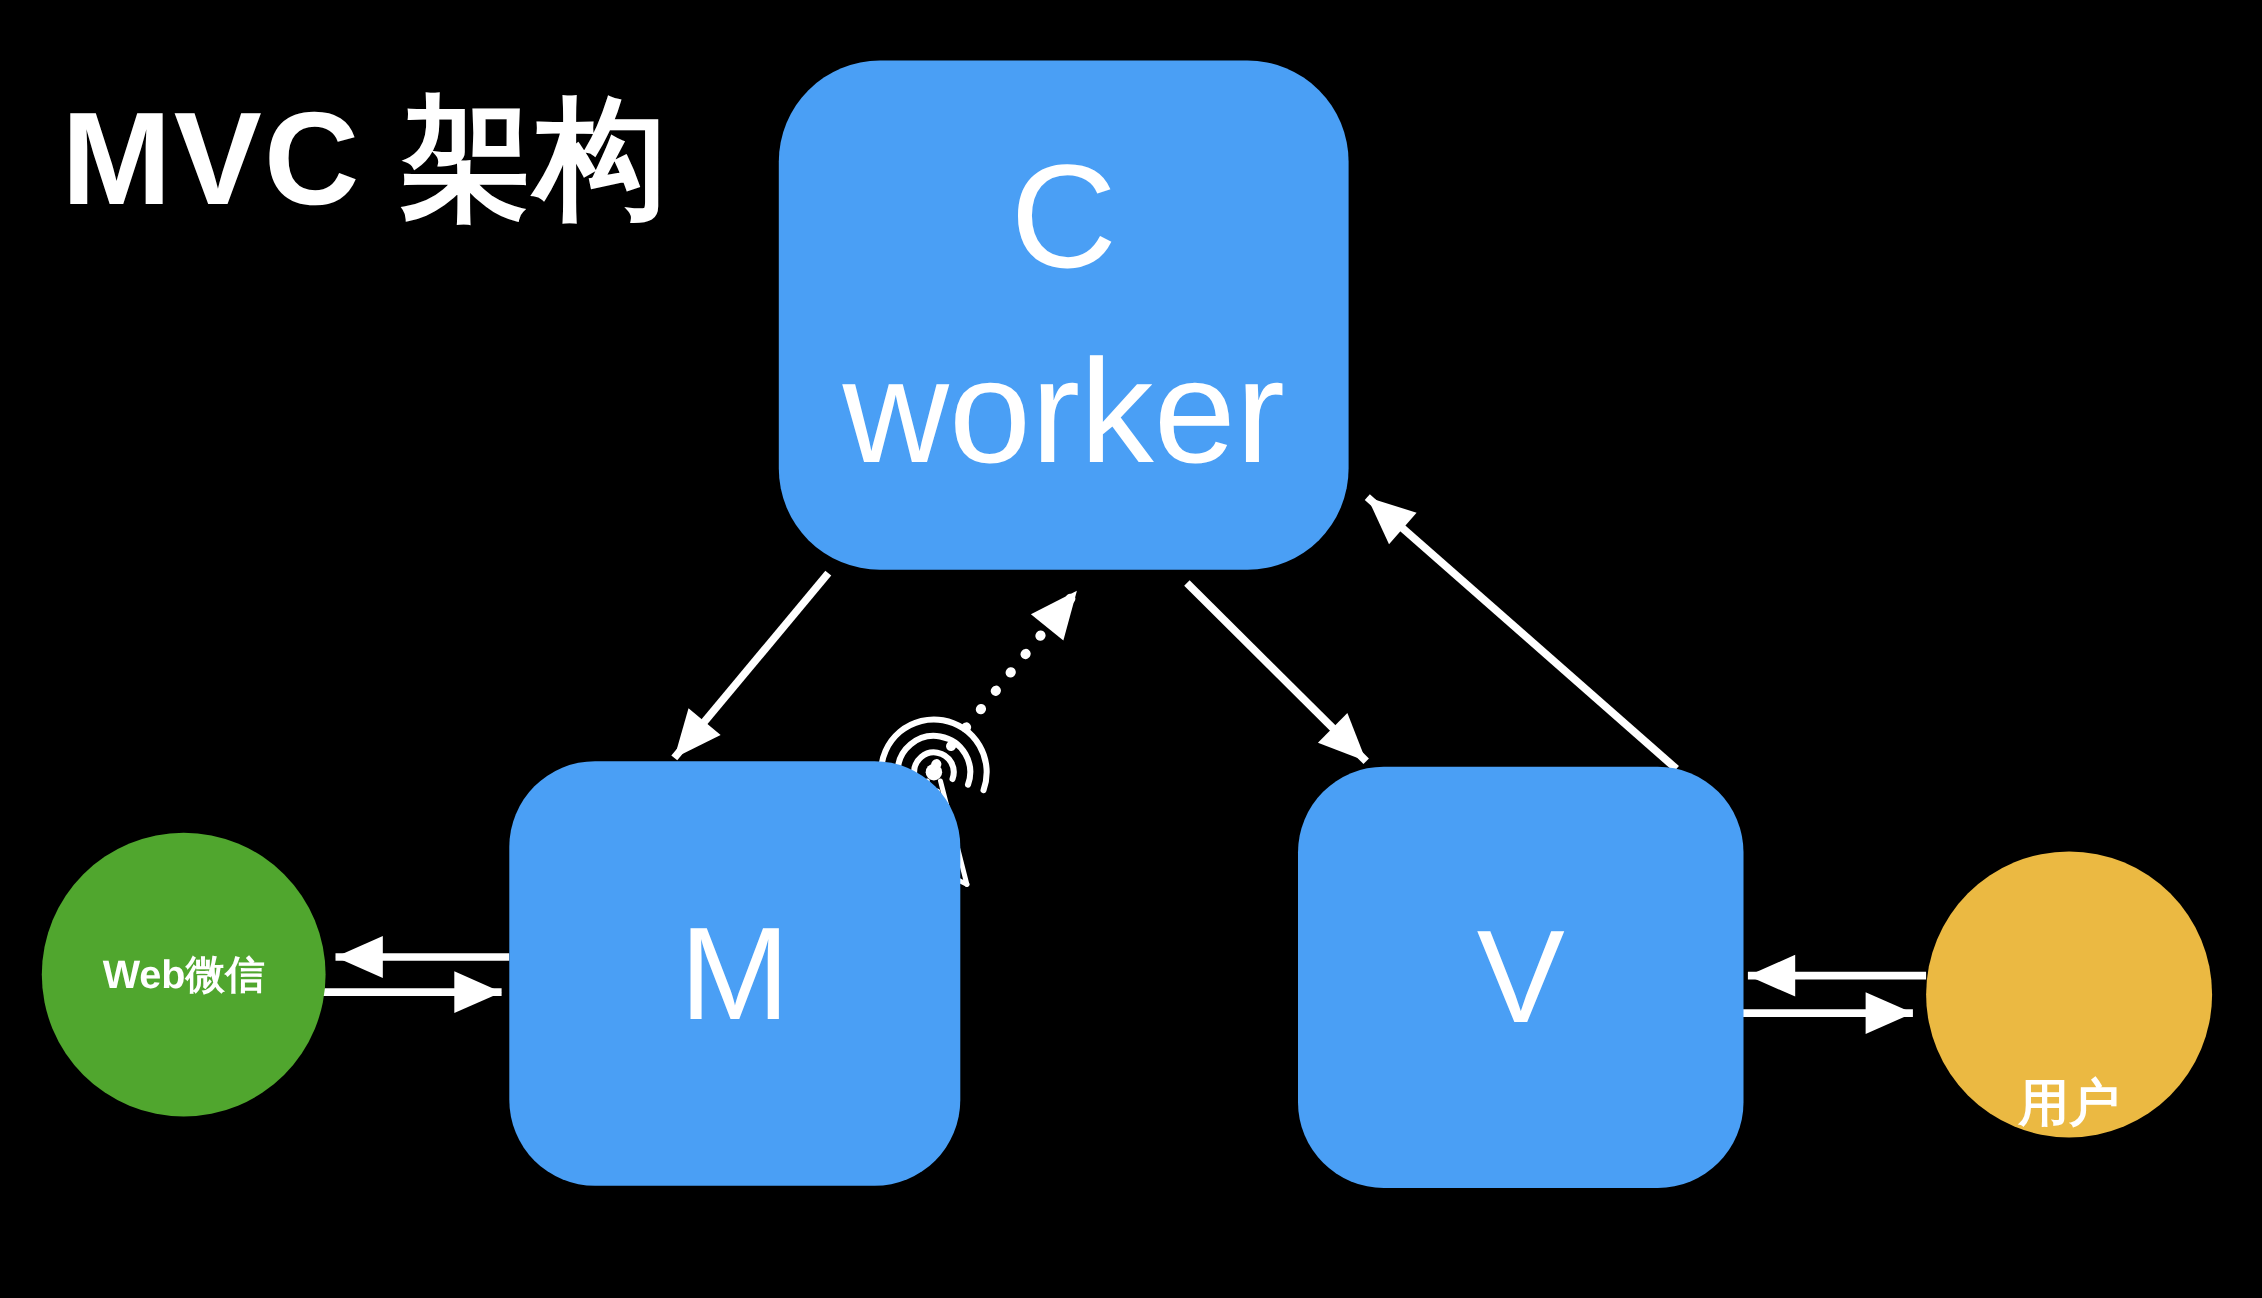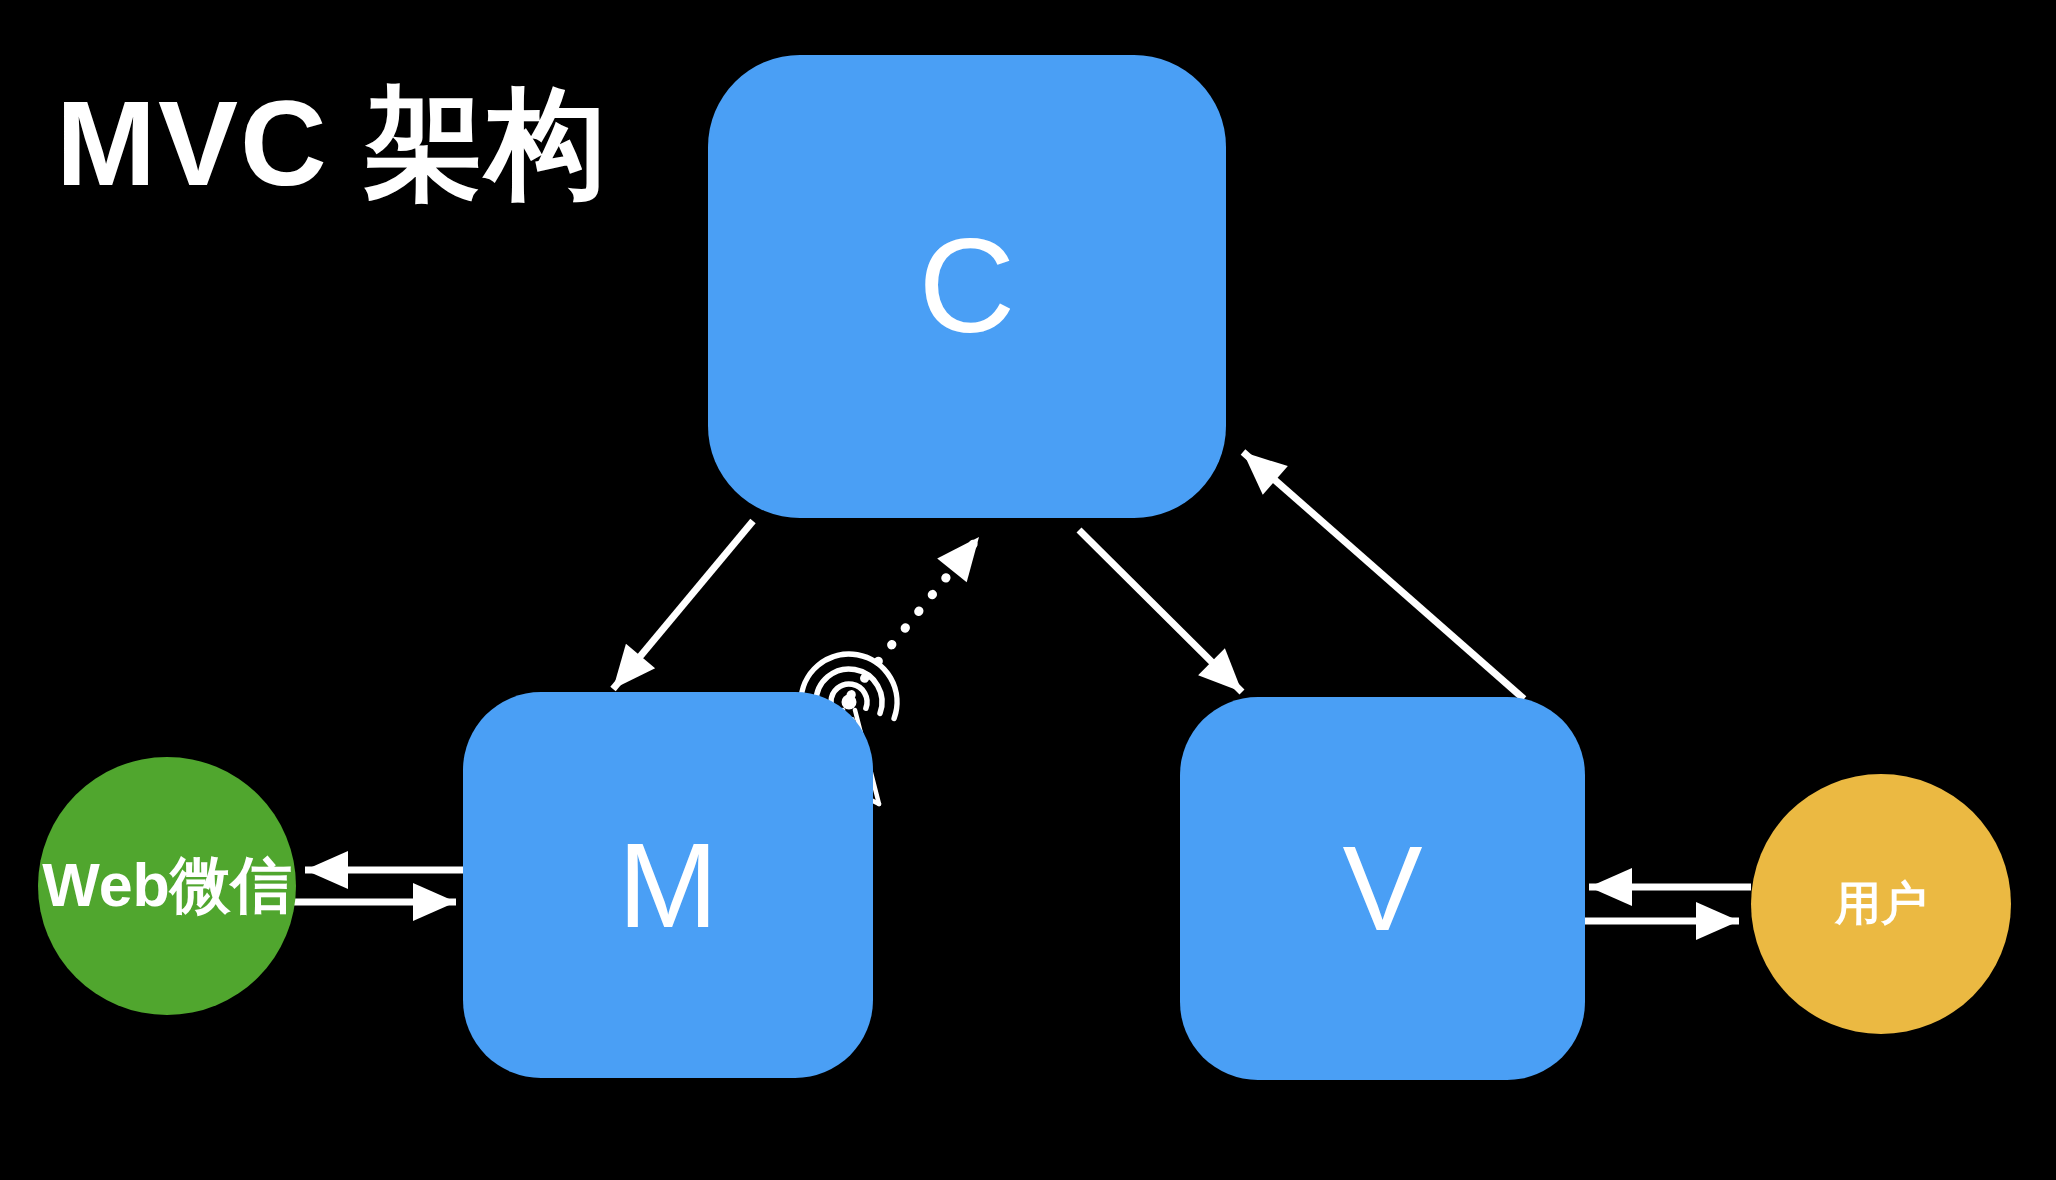--- a/index.html
+++ b/index.html
@@ -72,26 +72,27 @@
     font-weight: 500;
     white-space: nowrap;
   }
   #node-c { left: 708px; top: 55px; width: 518px; height: 463px; border-radius: 92px; font-size: 134px; }
   #node-m { left: 463px; top: 692px; width: 410px; height: 386px; border-radius: 78px; font-size: 120px; }
   #node-v { left: 1180px; top: 697px; width: 405px; height: 383px; border-radius: 78px; font-size: 120px; }
   .node.circle { border-radius: 50%; font-weight: 600; }
   #node-wechat {
     left: 38px; top: 757px; width: 258px; height: 258px;
     background: var(--wechat-green);
-    font-size: 61px;
+    font-size: 36px;
   }
   #node-user {
     left: 1751px; top: 774px; width: 260px; height: 260px;
     background: var(--user-yellow);
     font-size: 46px;
+    justify-content: flex-end;
   }
   .circle-label { white-space: nowrap; }
 </style>
 </head>
 <body>
 
 <div class="canvas">
 
   <svg class="connections" viewBox="0 0 2056 1180" xmlns="http://www.w3.org/2000/svg">
     <defs>
@@ -132,20 +133,21 @@
       <path class="antenna-stroke antenna-frame" d="M 865 754 L 827 778"></path>
       <path class="antenna-stroke antenna-frame" d="M 827 778 L 879 804"></path>
       <path class="antenna-stroke antenna-frame" d="M 871 778 L 819 804"></path>
     </g>
   </svg>
 
   <div class="diagram-title">MVC 架构</div>
 
   <div class="node rect" id="node-c">
     <div class="node-line">C</div>
+    <div class="node-line">worker</div>
   </div>
 
   <div class="node rect" id="node-m">
     <div class="node-line">M</div>
   </div>
 
   <div class="node rect" id="node-v">
     <div class="node-line">V</div>
   </div>
 

